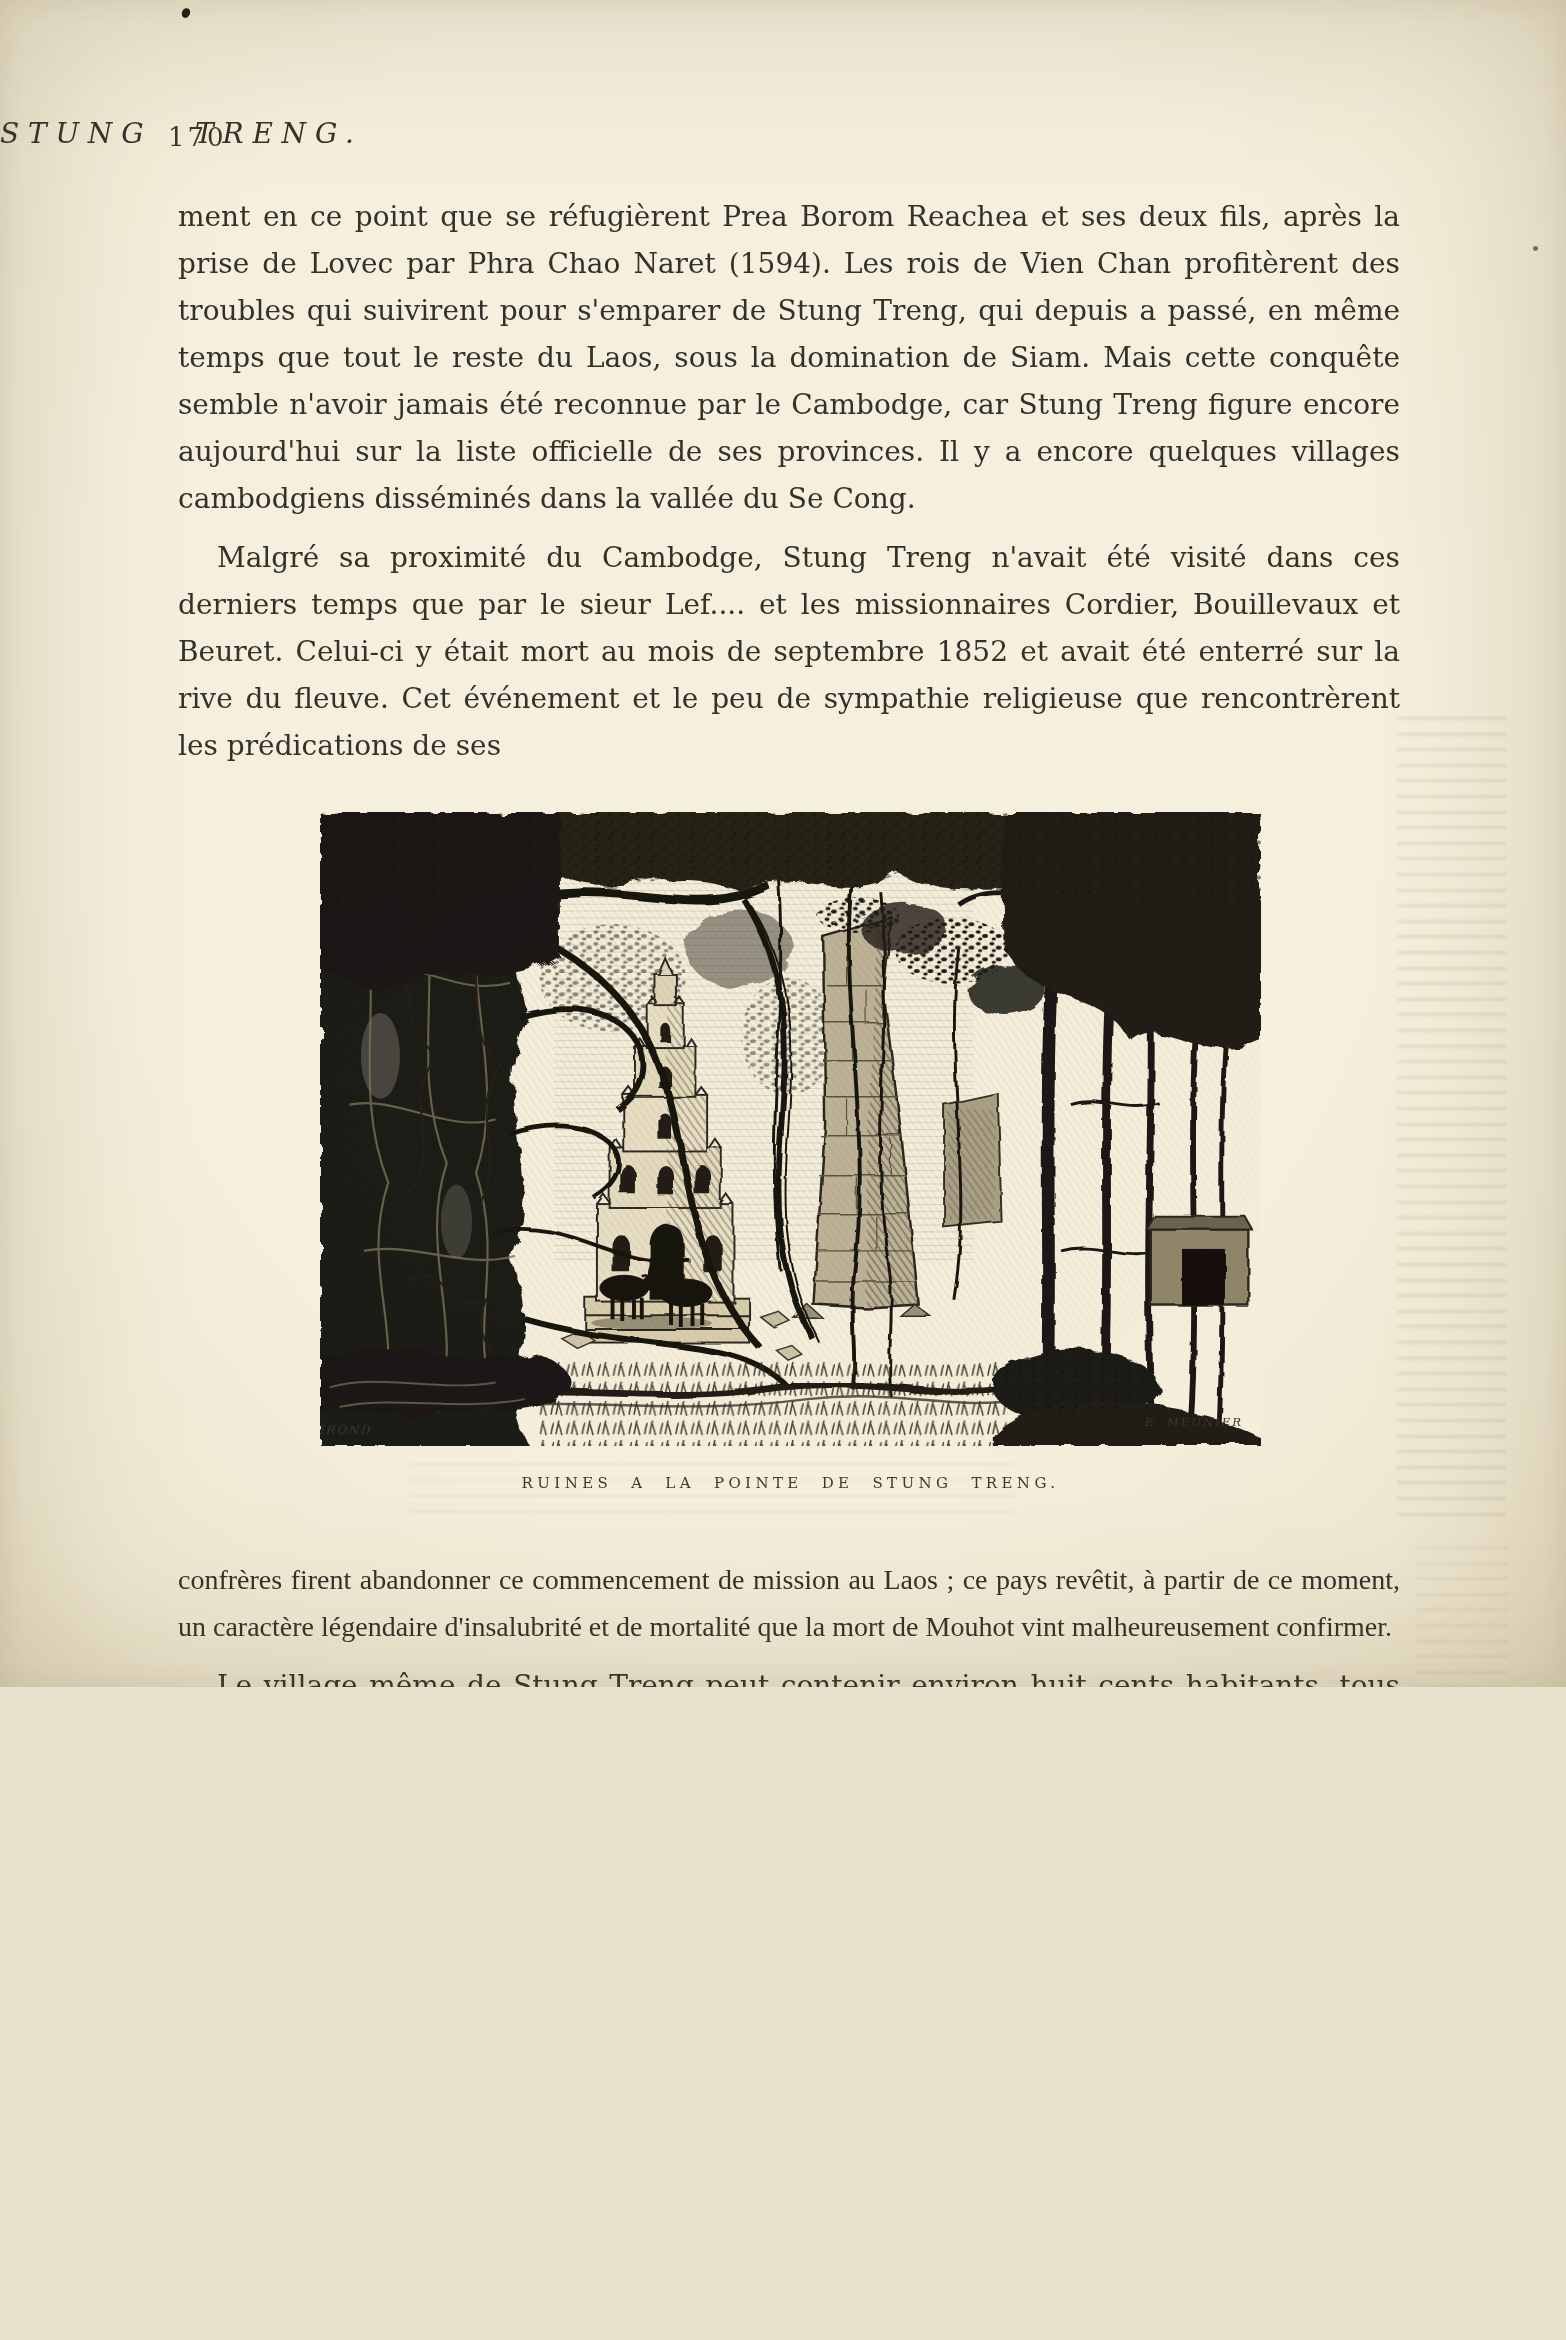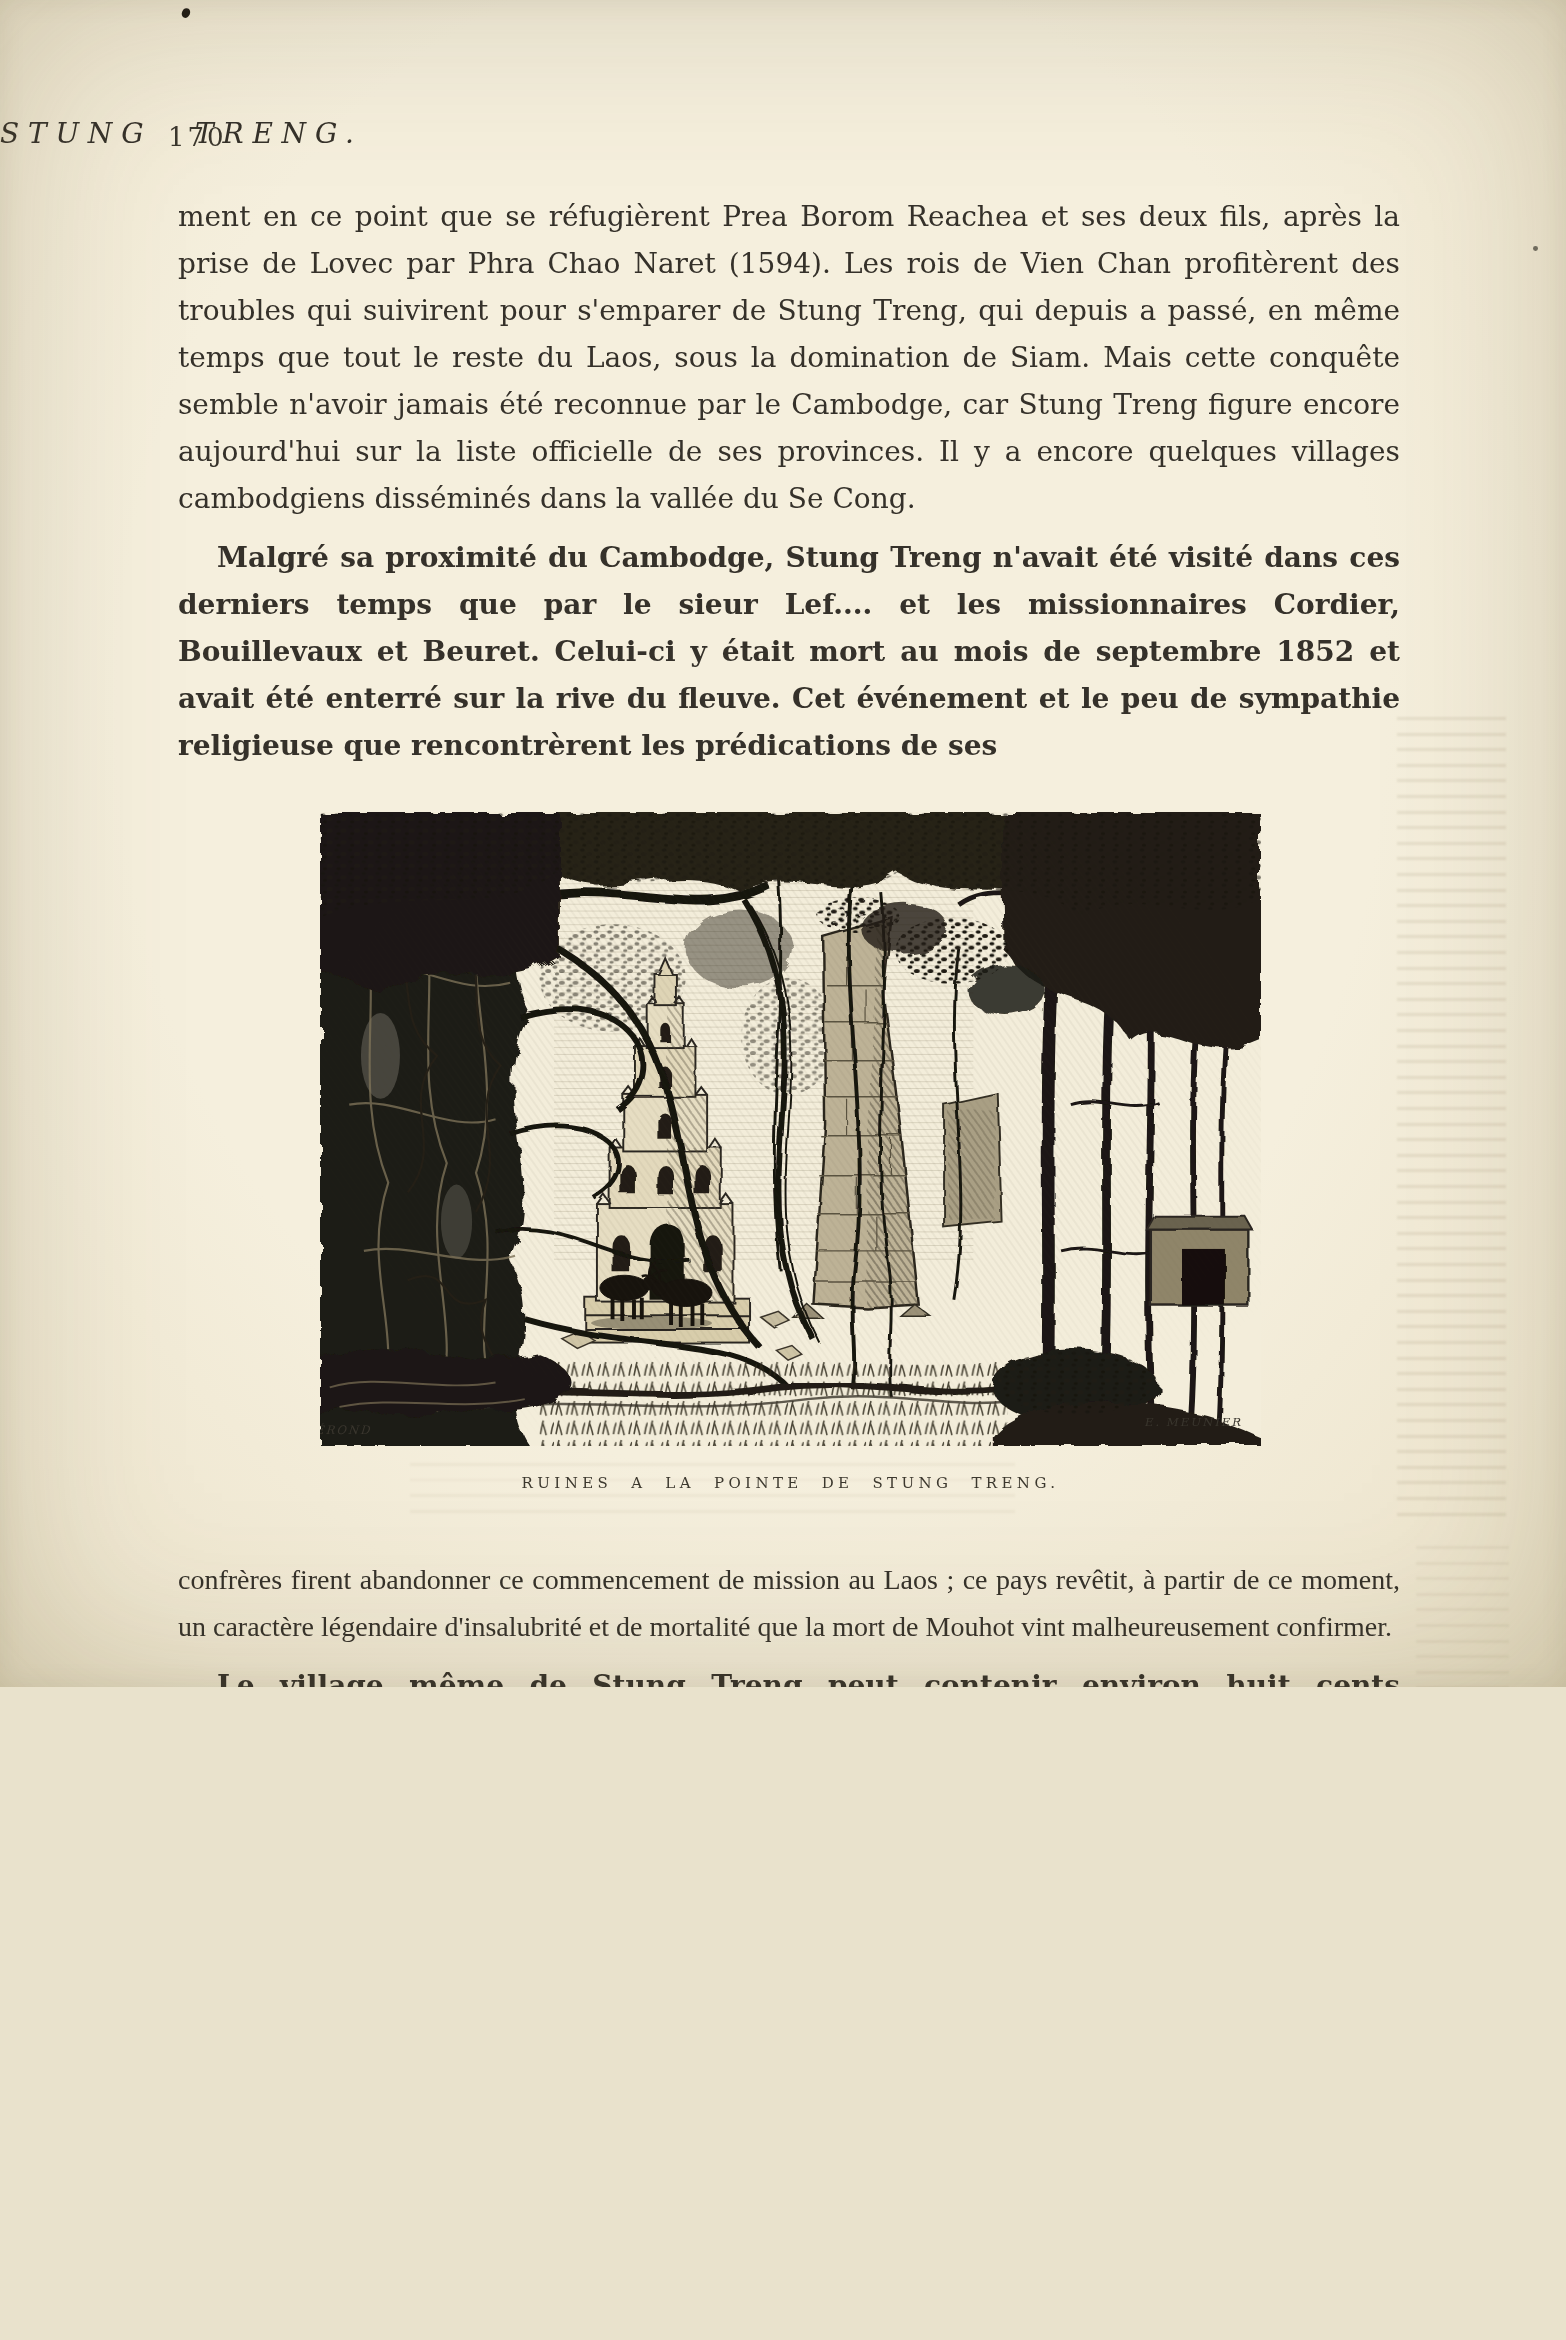--- a/index.html
+++ b/index.html
@@ -27,21 +27,21 @@
     color:#35312a;
     font-style:italic;
   }
   .text-block{
     position:absolute;left:166px;top:181px;width:1246px;z-index:3;
   }
   .text-block p{
     margin:12px;font-size:28px;line-height:47px;
     text-align:justify;color:#35312a;
   }
-  .p-indent{text-indent:39px;font-weight:bold;}
+  .p-indent{text-indent:39px;}
   figure{
     margin:43px 0 0 154px;width:941px;
   }
   .engraving{display:block;width:941px;height:634px;}
   figcaption{
     margin-top:28px;width:941px;text-align:center;
     font-size:15px;letter-spacing:4.4px;word-spacing:9.8px;
     color:#3c382e;
   }
   .resume{margin-top:64px !important;font-family:Liberation Serif, serif;}

